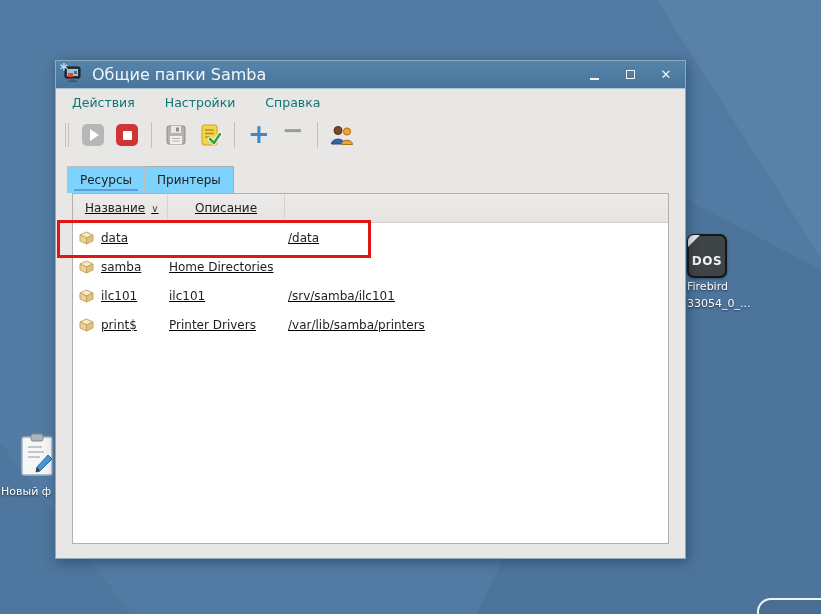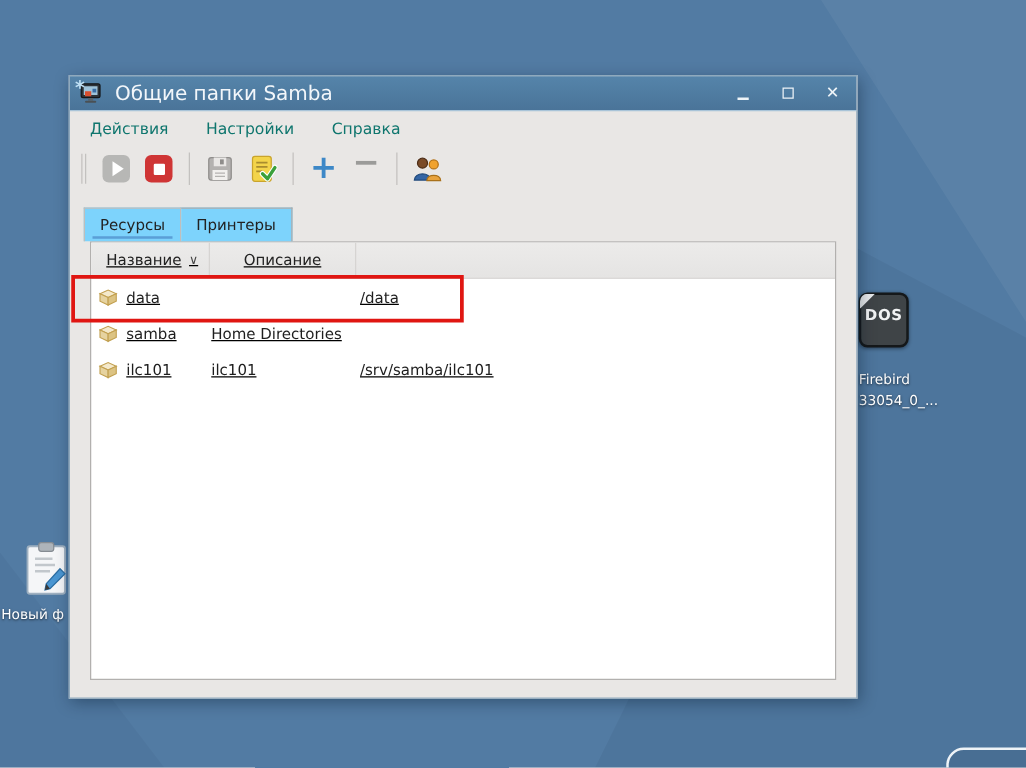--- a/index.html
+++ b/index.html
@@ -12,21 +12,21 @@
   
   .bg-shape { position:absolute; inset:0; pointer-events:none; }
   .bg-light-1 { background:rgba(255,255,255,0.05); clip-path:polygon(80% 0,100% 0,100% 42%); }
   .bg-dark-1  { background:rgba(0,10,40,0.05); clip-path:polygon(83% 32%,100% 44%,100% 100%,58% 100%); }
   .bg-dark-2  { background:rgba(0,10,40,0.04); clip-path:polygon(0 72%,16% 100%,0 100%); }
 
   
   .desk-icon { position:absolute; z-index:1; }
   .dos-box {
     width:40px; height:44px; background:#3f4447; border:2px solid #15181a;
-    border-radius:7px; position:relative; display:flex; align-items:center; justify-content:center;
+    border-radius:7px; position:relative; display:flex; align-items:flex-end; justify-content:center;
     box-shadow:0 1px 3px rgba(0,0,0,.4);
   }
   .dos-fold { position:absolute; top:-1px; left:-1px; width:0; height:0;
     border-top:12px solid #e8eaec; border-right:12px solid transparent; border-top-left-radius:6px; }
   .dos-text { color:#f2f3f4; font-weight:bold; font-size:12px; letter-spacing:0.5px; padding-bottom:8px; }
   .icon-label { color:#fff; font-size:11px; text-shadow:0 1px 2px rgba(0,0,0,.65); line-height:17px; white-space:nowrap; }
 
   .clipboard-wrap { left:20px; top:433px; }
   .newfile-label { position:absolute; left:1px; top:483px; }
 
@@ -106,21 +106,21 @@
 
 <div class="bg-shape bg-light-1"></div>
 <div class="bg-shape bg-dark-1"></div>
 <div class="bg-shape bg-dark-2"></div>
 
 <div class="desk-icon" style="left:687px; top:234px;">
   <div class="dos-box">
     <div class="dos-fold"></div>
     <div class="dos-text">DOS</div>
   </div>
-  <div class="icon-label" style="margin-top:17px;">
+  <div class="icon-label" style="margin-top:0;">
     <div>Firebird</div>
     <div>33054_0_...</div>
   </div>
 </div>
 
 <div class="desk-icon clipboard-wrap">
   <svg width="34" height="44" viewBox="0 0 34 44">
     <rect x="2" y="4" width="30" height="38" rx="2" fill="#f5f6f8" stroke="#9fb0c0" stroke-width="1.5"></rect>
     <rect x="11" y="1" width="12" height="7" rx="2" fill="#aeb4ba" stroke="#858b92"></rect>
     <line x1="8" y1="14" x2="22" y2="14" stroke="#c2c7cc" stroke-width="2"></line>
@@ -264,17 +264,29 @@
             <svg class="share-icon" viewBox="0 0 17 16">
               <polygon points="2,5 8.5,2 15,5 8.5,8" fill="#f4e9cb" stroke="#c2a050" stroke-width="0.9"></polygon>
               <polygon points="2,5 8.5,8 8.5,14 2,11" fill="#e6d3a0" stroke="#c2a050" stroke-width="0.9"></polygon>
               <polygon points="15,5 8.5,8 8.5,14 15,11" fill="#dcc383" stroke="#c2a050" stroke-width="0.9"></polygon>
             </svg>
             <span>ilc101</span>
           </div>
           <div class="cell-desc">ilc101</div>
           <div class="cell-path">/srv/samba/ilc101</div>
         </div>
+        <div class="trow">
+          <div class="cell-name">
+            <svg class="share-icon" viewBox="0 0 17 16">
+              <polygon points="2,5 8.5,2 15,5 8.5,8" fill="#f4e9cb" stroke="#c2a050" stroke-width="0.9"></polygon>
+              <polygon points="2,5 8.5,8 8.5,14 2,11" fill="#e6d3a0" stroke="#c2a050" stroke-width="0.9"></polygon>
+              <polygon points="15,5 8.5,8 8.5,14 15,11" fill="#dcc383" stroke="#c2a050" stroke-width="0.9"></polygon>
+            </svg>
+            <span>print$</span>
+          </div>
+          <div class="cell-desc">Printer Drivers</div>
+          <div class="cell-path">/var/lib/samba/printers</div>
+        </div>
       </div>
   </div>
 </div>
 
 <div class="annotation-rect"></div>
 
 </body></html>

